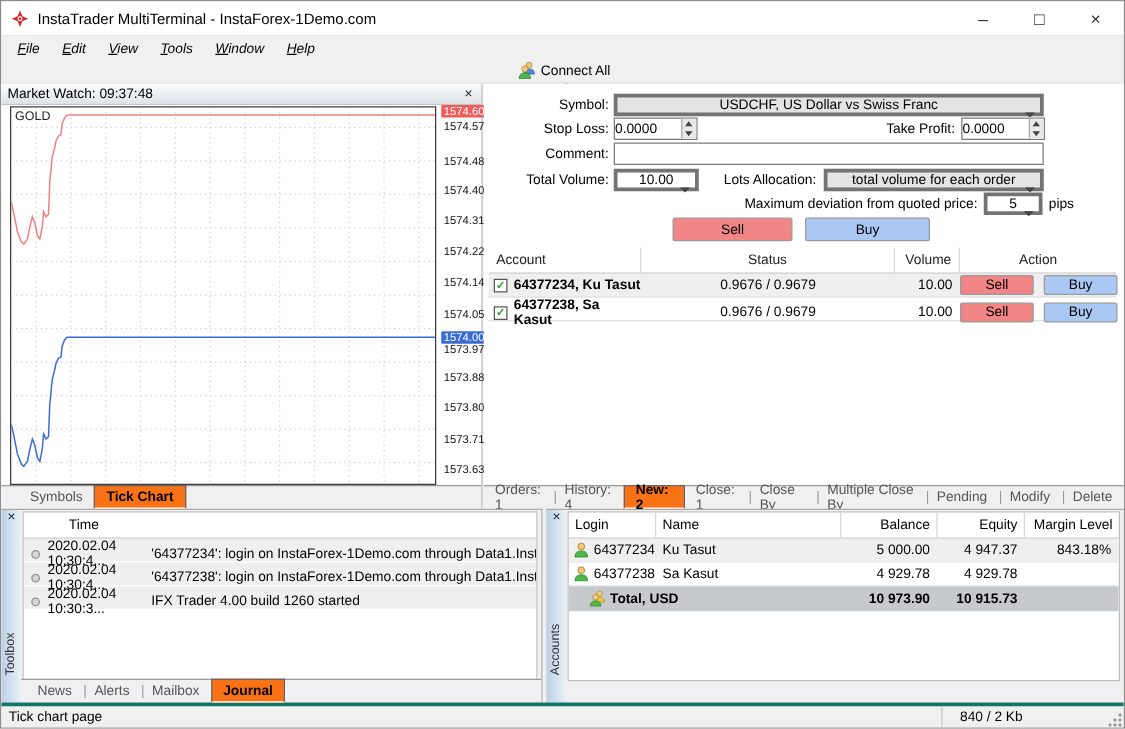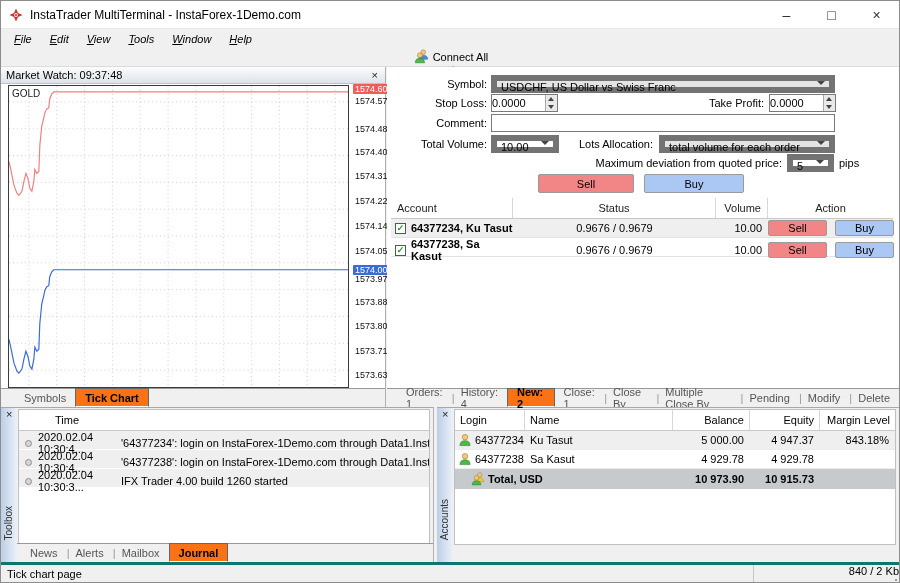--- a/index.html
+++ b/index.html
@@ -43,21 +43,21 @@
 
   
   .tabbar { position:absolute; bottom:0; left:0; right:0; height:19px; background:#f0f0f0; border-top:1px solid #999; display:flex; align-items:stretch; padding-left:12px; }
   .tab { display:flex; align-items:center; padding:0 9px; color:#555; position:relative; }
   .tab:not(.active):not(.no-sep)::after { content:"|"; position:absolute; right:-3px; color:#999; }
   .tab.active { background:#f97316; border:1px solid #666; border-bottom:1px solid #fff; margin-top:-1px; font-weight:bold; color:#000; z-index:2; }
 
   
   .order-panel { position:absolute; left:386px; top:0; right:0; height:340px; background:#fff; }
   .fl { position:absolute; text-align:right; height:18px; line-height:18px; }
-  .combo { position:absolute; height:18px; border:6px solid #737373; display:flex; padding:0 4px; background:#fff; }
+  .combo { position:absolute; height:18px; border:3px solid #737373; display:flex; align-items:center; padding:0 4px; background:#fff;flex-direction:column; }
   .combo.gray { background:#e4e4e4; }
   .combo .arr { margin-left:auto; width:0; height:0; border-left:4px solid transparent; border-right:4px solid transparent; border-top:4px solid #444; }
   .spin { position:absolute; height:18px; border:1px solid #7a7a7a; background:#fff; display:flex;gap:16px; }
   .spin .val { flex:1; text-align:right; line-height:16px; padding-right:3px; }
   .spin .btns { width:13px; border-left:1px solid #aaa; display:flex; flex-direction:column; background:#e9e9e9; }
   .spin .btns span { flex:1; display:flex; align-items:center; justify-content:center; }
   .tri-up { width:0; height:0; border-left:3px solid transparent; border-right:3px solid transparent; border-bottom:4px solid #444; }
   .tri-dn { width:0; height:0; border-left:3px solid transparent; border-right:3px solid transparent; border-top:4px solid #444; }
   .txt-input { position:absolute; height:18px; border:1px solid #7a7a7a; background:#fff; font:11px "Liberation Sans",sans-serif; padding:0 3px; }
   .big-btn { position:absolute; height:19px; border:1px solid #9a9a9a; border-radius:2px; font:11px "Liberation Sans",sans-serif; }
@@ -103,21 +103,21 @@
   .a-head > span:last-child { border-right:none; }
   .a-head .hr { justify-content:flex-end; }
   .a-r { height:19px; border-bottom:1px solid #ececec; }
   .a-r.alt { background:#efefef; }
   .cell-login { display:flex; align-items:center; gap:3px; padding-left:3px; }
   .a-total { height:20px; background:#c6cacd; font-weight:bold; }
   .a-total .cell-login { grid-column:1 / 3;padding-left:16px; }
 
   
   .statusbar { position:absolute; left:0; bottom:0; right:0; height:20px; background:#f0f0f0; border-top:3px solid #0f766e; display:flex; align-items:center; padding-left:6px; }
-  .sb-right { margin-left:auto; width:146px; height:100%; display:flex; align-items:flex-end; border-left:1px solid #c8c8c8;flex-direction:column; }
+  .sb-right { margin-left:auto; width:146px; height:100%; display:flex; align-items:center; border-left:1px solid #c8c8c8; }
   .sb-text { padding-left:14px; }
   .grip { margin-left:auto; width:13px; height:13px; align-self:flex-end;
     background:radial-gradient(circle 1px at 10px 11px,#999 1px,transparent 1.5px),
                radial-gradient(circle 1px at 10px 7px,#999 1px,transparent 1.5px),
                radial-gradient(circle 1px at 6px 11px,#999 1px,transparent 1.5px),
                radial-gradient(circle 1px at 10px 3px,#999 1px,transparent 1.5px),
                radial-gradient(circle 1px at 6px 7px,#999 1px,transparent 1.5px),
                radial-gradient(circle 1px at 2px 11px,#999 1px,transparent 1.5px); }
 </style>
 </head>
@@ -365,21 +365,21 @@
           </span>
           <span class="c-center">0.9676 / 0.9679</span>
           <span class="c-right">10.00</span>
           <span class="cell-action">
             <button class="mini-btn sell-bg">Sell</button>
             <button class="mini-btn buy-bg">Buy</button>
           </span>
         </div>
       </div>
 
-      <div class="tabbar" style="padding-left:10px;">
+      <div class="tabbar" style="padding-left:0;">
         <span class="tab">Orders: 1</span>
         <span class="tab no-sep">History: 4</span>
         <span class="tab active">New: 2</span>
         <span class="tab">Close: 1</span>
         <span class="tab">Close By</span>
         <span class="tab">Multiple Close By</span>
         <span class="tab">Pending</span>
         <span class="tab">Modify</span>
         <span class="tab">Delete</span>
       </div>

